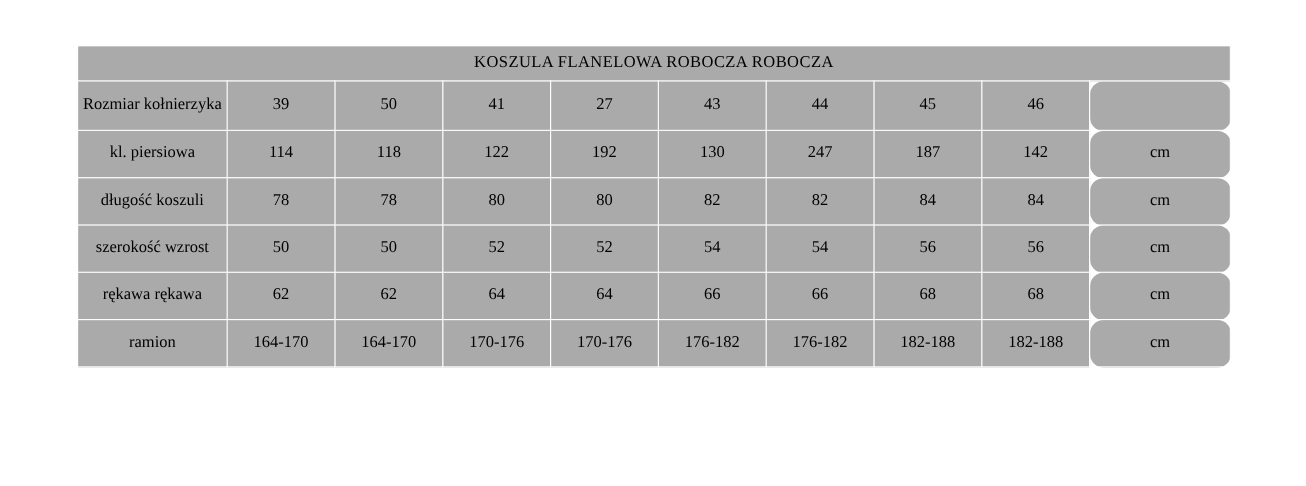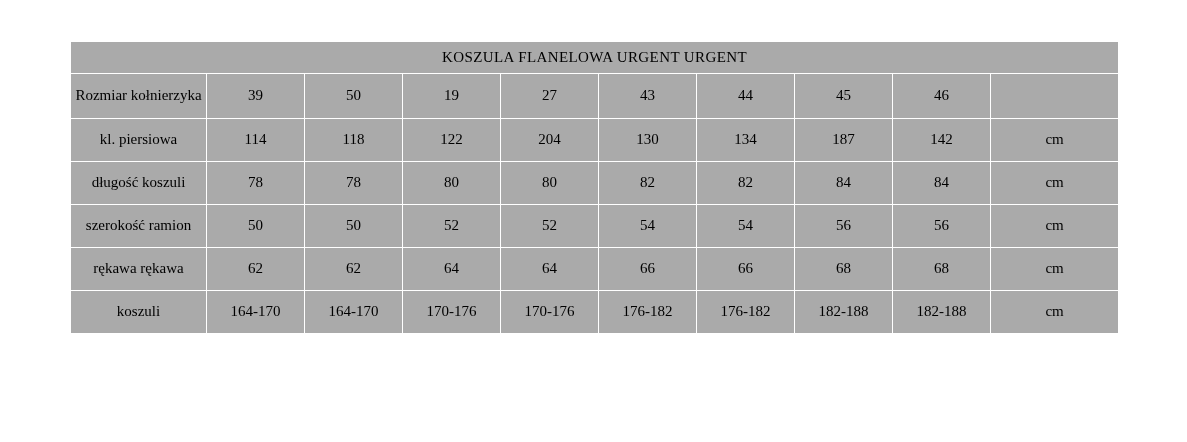--- a/index.html
+++ b/index.html
@@ -50,20 +50,21 @@
   }
   .data-row td {
     height: 42px;
   }
   .row-label {
     background: #aaaaaa;
     padding: 0 6px;
   }
   .unit-cell {
     background: #aaaaaa;
+    border-radius: 12px;
   }
   .col-label { width: 136px; }
   .col-val { width: 98px; }
   .col-unit { width: 128px; }
 </style>
 </head>
 <body>
 
 <div class="sheet">
   <table class="size-table">
@@ -74,63 +75,63 @@
         <col class="col-val">
         <col class="col-val">
       <col class="col-val">
         <col class="col-val">
         <col class="col-val">
         <col class="col-val">
       <col class="col-unit">
     </colgroup>
     <tbody>
       <tr class="title-row">
-        <td colspan="10">KOSZULA FLANELOWA URGENT URGENT</td>
+        <td colspan="10">KOSZULA FLANELOWA ROBOCZA ROBOCZA</td>
       </tr>
       <tr class="header-row">
         <td class="row-label">Rozmiar kołnierzyka</td>
         <td>39</td>
         <td>50</td>
-        <td>19</td>
+        <td>41</td>
         <td>27</td>
         <td>43</td>
         <td>44</td>
         <td>45</td>
         <td>46</td>
         <td class="unit-cell"></td>
       </tr>
 
       <tr class="data-row">
         <td class="row-label">kl. piersiowa</td>
         <td>114</td>
         <td>118</td>
         <td>122</td>
-        <td>204</td>
+        <td>192</td>
         <td>130</td>
-        <td>134</td>
+        <td>247</td>
         <td>187</td>
         <td>142</td>
         <td class="unit-cell">cm</td>
       </tr>
 
       <tr class="data-row">
         <td class="row-label">długość koszuli</td>
         <td>78</td>
         <td>78</td>
         <td>80</td>
         <td>80</td>
         <td>82</td>
         <td>82</td>
         <td>84</td>
         <td>84</td>
         <td class="unit-cell">cm</td>
       </tr>
 
       <tr class="data-row">
-        <td class="row-label">szerokość ramion</td>
+        <td class="row-label">szerokość wzrost</td>
         <td>50</td>
         <td>50</td>
         <td>52</td>
         <td>52</td>
         <td>54</td>
         <td>54</td>
         <td>56</td>
         <td>56</td>
         <td class="unit-cell">cm</td>
       </tr>
@@ -142,21 +143,21 @@
         <td>64</td>
         <td>64</td>
         <td>66</td>
         <td>66</td>
         <td>68</td>
         <td>68</td>
         <td class="unit-cell">cm</td>
       </tr>
 
       <tr class="data-row">
-        <td class="row-label">koszuli</td>
+        <td class="row-label">ramion</td>
         <td>164-170</td>
         <td>164-170</td>
         <td>170-176</td>
         <td>170-176</td>
         <td>176-182</td>
         <td>176-182</td>
         <td>182-188</td>
         <td>182-188</td>
         <td class="unit-cell">cm</td>
       </tr>

